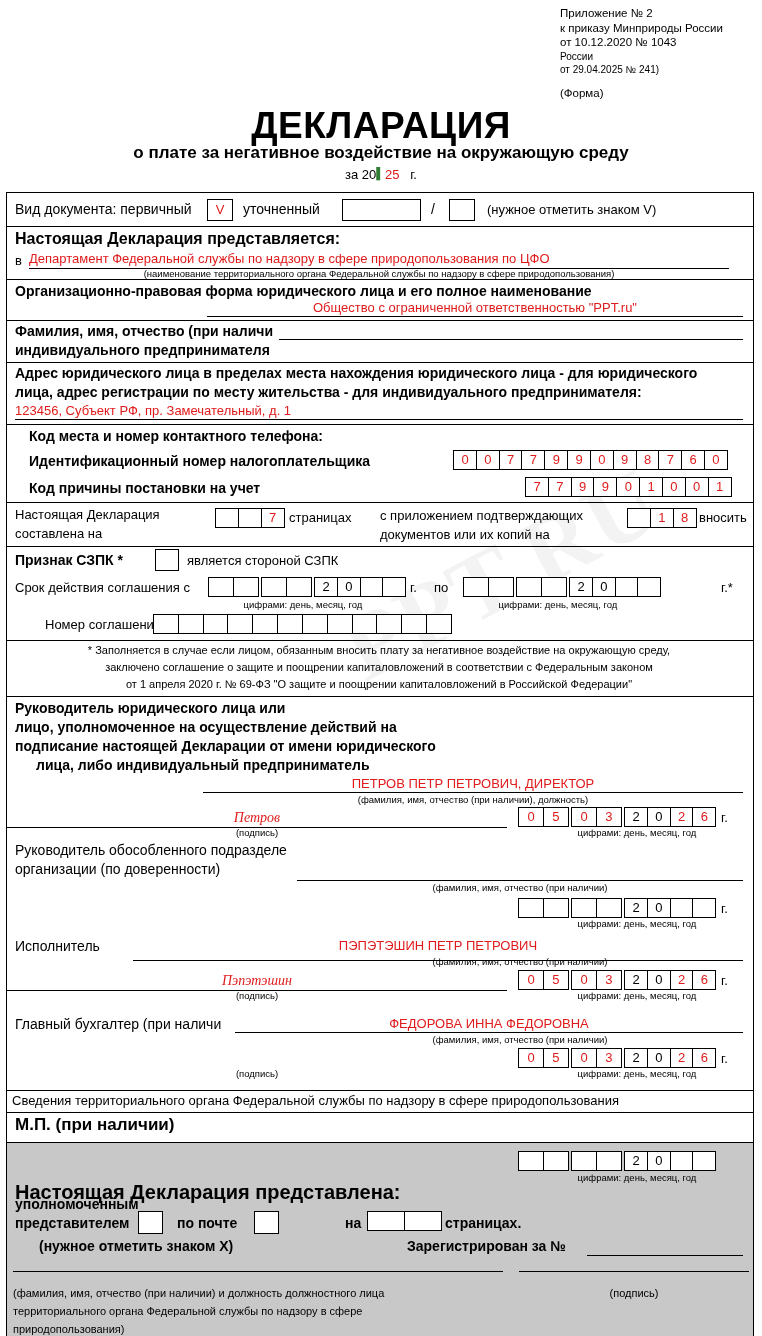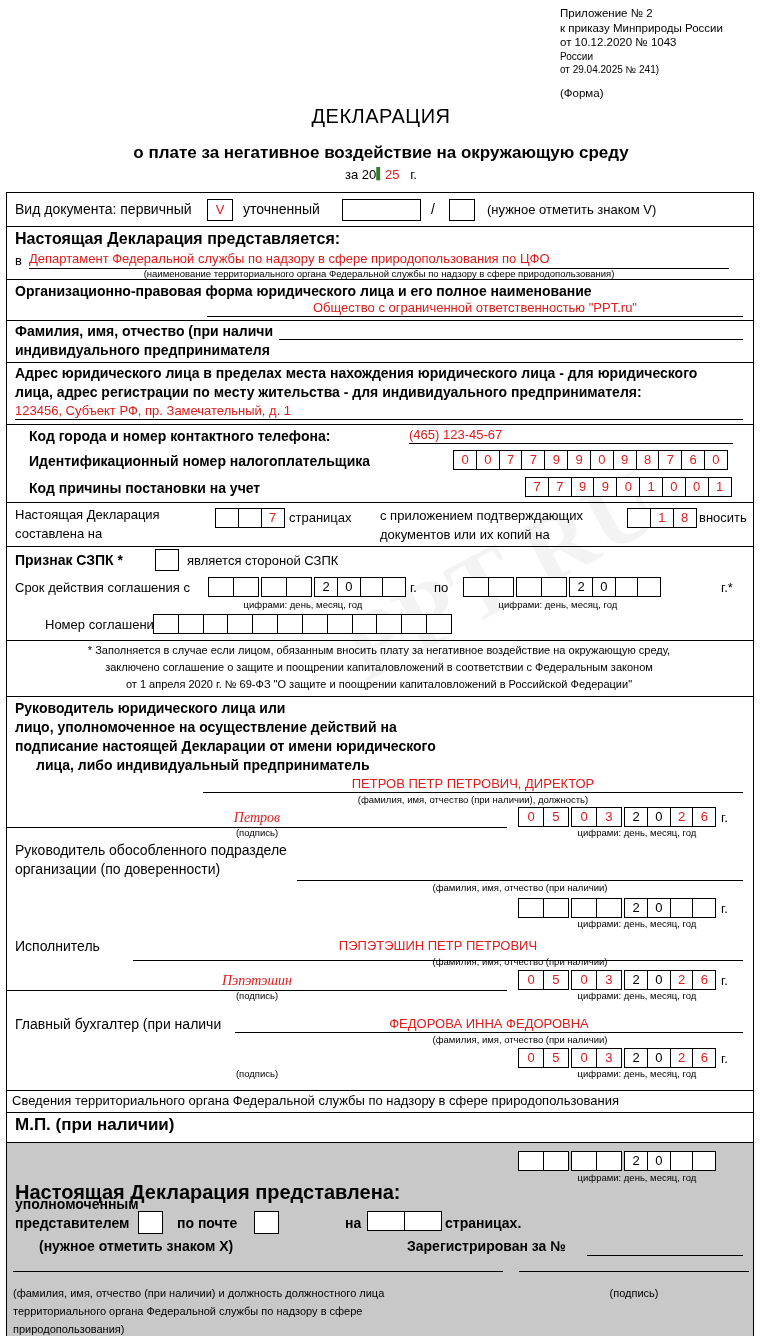--- a/index.html
+++ b/index.html
@@ -20,21 +20,21 @@
     letter-spacing:2px;pointer-events:none;user-select:none;
     font-family:"Liberation Serif","DejaVu Serif",serif;
   }
 
   
   .hdr{position:absolute;left:560px;top:6px;width:200px;font-size:11.5px;line-height:14.5px;}
   .hdr .sm{font-size:10px;line-height:13px;}
   .hdr .frm{margin-top:10px;font-size:11.5px;}
 
   .title{position:absolute;left:0;top:105px;width:762px;text-align:center;
-         font-size:20px;font-weight:400;letter-spacing:.5px;}
+         font-size:37px;font-weight:700;letter-spacing:.5px;}
   .subtitle{position:absolute;left:0;top:143px;width:762px;text-align:center;
          font-size:17px;font-weight:700;}
   .yearline{position:absolute;left:0;top:167px;width:762px;text-align:center;font-size:13px;}
   .yearline .yv{color:#e01b1b;border-left:0;padding:0 1px;}
   .yearline .tick{color:#2f7d32;font-size:11px;vertical-align:top;}
 
   
   .frame{position:absolute;left:6px;top:192px;width:748px;border:1.6px solid #000;box-sizing:border-box;}
   .row{position:relative;box-sizing:border-box;}
   .bb{border-bottom:1.6px solid #000;}
@@ -121,22 +121,21 @@
       <div class="abs ul txt13" style="left:272px;top:4px;width:464px;height:14px;"></div>
     </div>
 
     <div class="row bb" style="height:62px;">
       <div class="abs b txt14" style="left:8px;top:2px;">Адрес юридического лица в пределах места нахождения юридического лица - для юридического</div>
       <div class="abs b txt14" style="left:8px;top:21px;">лица, адрес регистрации по месту жительства - для индивидуального предпринимателя:</div>
       <div class="abs ul red txt13" style="left:8px;top:40px;width:728px;padding-bottom:1px;">123456, Субъект РФ, пр. Замечательный, д. 1</div>
     </div>
 
     <div class="row bb" style="height:78px;">
-      <div class="abs b txt14" style="left:22px;top:3px;">Код города и номер контактного телефона:</div>
-      <div class="abs ul red txt13" style="left:402px;top:2px;width:324px;padding-bottom:1px;">(465) 123-45-67</div>
+      <div class="abs b txt14" style="left:22px;top:3px;">Код места и номер контактного телефона:</div>
 
       <div class="abs b txt14" style="left:22px;top:28px;">Идентификационный номер налогоплательщика</div>
       <div class="abs grp" style="left:446px;top:25px;" id="innBoxes"><span class="bx red" style="width: 24px;">0</span><span class="bx red" style="width: 24px;">0</span><span class="bx red" style="width: 24px;">7</span><span class="bx red" style="width: 24px;">7</span><span class="bx red" style="width: 24px;">9</span><span class="bx red" style="width: 24px;">9</span><span class="bx red" style="width: 24px;">0</span><span class="bx red" style="width: 24px;">9</span><span class="bx red" style="width: 24px;">8</span><span class="bx red" style="width: 24px;">7</span><span class="bx red" style="width: 24px;">6</span><span class="bx red" style="width: 24px;">0</span></div>
 
       <div class="abs b txt14" style="left:22px;top:55px;">Код причины постановки на учет</div>
       <div class="abs grp" style="left:518px;top:52px;" id="kppBoxes"><span class="bx red" style="width: 24px;">7</span><span class="bx red" style="width: 24px;">7</span><span class="bx red" style="width: 24px;">9</span><span class="bx red" style="width: 24px;">9</span><span class="bx red" style="width: 24px;">0</span><span class="bx red" style="width: 24px;">1</span><span class="bx red" style="width: 24px;">0</span><span class="bx red" style="width: 24px;">0</span><span class="bx red" style="width: 24px;">1</span></div>
     </div>
 
     <div class="row bb" style="height:44px;">
       <div class="abs txt13" style="left:8px;top:4px;">Настоящая Декларация</div>

